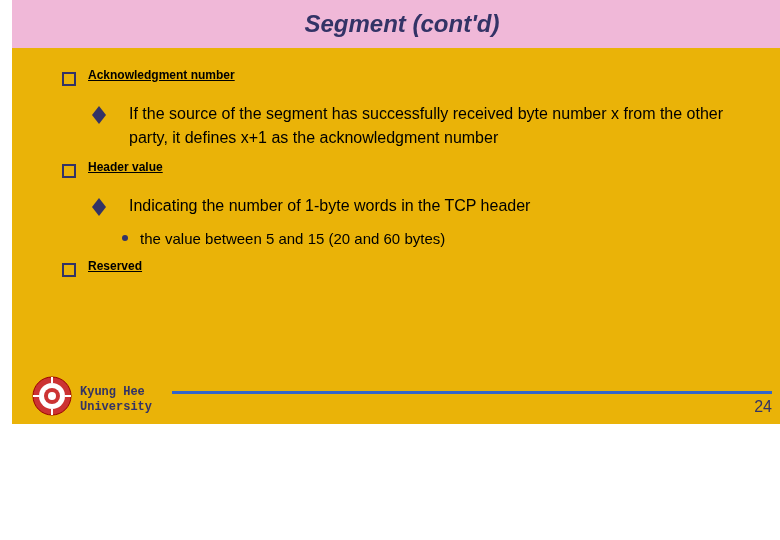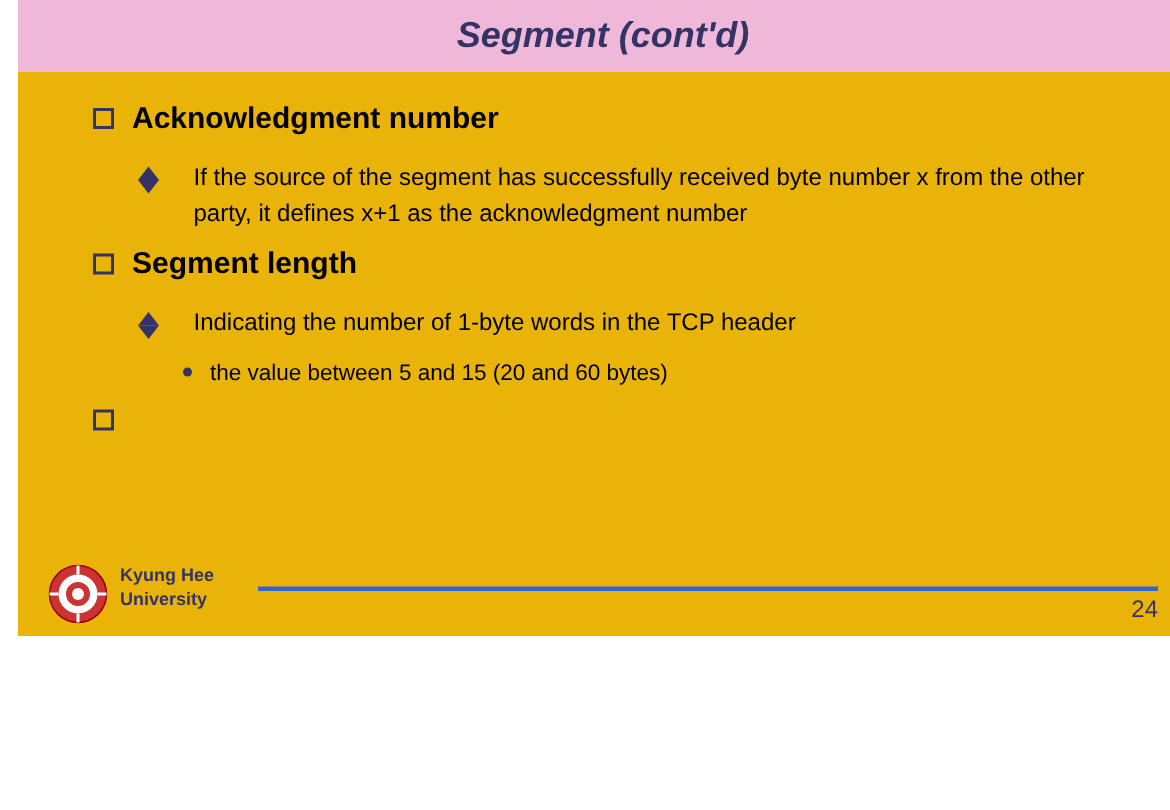--- a/index.html
+++ b/index.html
@@ -83,23 +83,24 @@
       width: 6px;
       height: 6px;
       background: #333366;
       border-radius: 50%;
       margin-right: 12px;
       margin-top: 7px;
       flex-shrink: 0;
     }
 
     .main-label {
-      font-size: 20px;
+      font-size: 12px;
       font-weight: bold;
       color: #000000;
+      text-decoration: underline;
     }
 
     .sub-text {
       font-size: 16px;
       color: #000000;
       line-height: 1.5;
     }
 
     .sub-item {
       display: flex;
@@ -121,22 +122,23 @@
       bottom: 0;
       left: 0;
       right: 0;
       display: flex;
       align-items: flex-end;
       padding: 8px 20px;
     }
 
     .logo-area {
       display: flex;
-      align-items: flex-start;
+      align-items: flex-end;
       gap: 8px;
+      font-family: Liberation Mono, monospace;
     }
 
     .logo-icon {
       width: 40px;
       height: 40px;
     }
 
     .university-name {
       font-size: 12px;
       font-weight: bold;
@@ -177,33 +179,34 @@
       <div class="bullet-square"></div>
       <span class="main-label">Acknowledgment number</span>
     </div>
     <div class="sub-item">
       <div class="bullet-diamond"></div>
       <span class="sub-text">If the source of the segment has successfully received byte number x from the other party, it defines x+1 as the acknowledgment number</span>
     </div>
 
     <div class="bullet-item" style="margin-top:8px;">
       <div class="bullet-square"></div>
-      <span class="main-label">Segment length</span>
+      <span class="main-label">Header value</span>
     </div>
     <div class="sub-item">
       <div class="bullet-diamond"></div>
       <span class="sub-text">Indicating the number of 1-byte words in the TCP header</span>
     </div>
     <div class="sub-sub-item">
       <div class="bullet-dot"></div>
       <span class="sub-text" style="font-size:15px;">the value between 5 and 15 (20 and 60 bytes)</span>
     </div>
 
     <div class="bullet-item" style="margin-top:4px;">
       <div class="bullet-square"></div>
+      <span class="main-label">Reserved</span>
     </div>
 
   </div>
 
   <div class="footer-line"></div>
 
   <div class="footer">
     <div class="logo-area">
 
       <svg class="logo-icon" viewBox="0 0 40 40" xmlns="http://www.w3.org/2000/svg">

